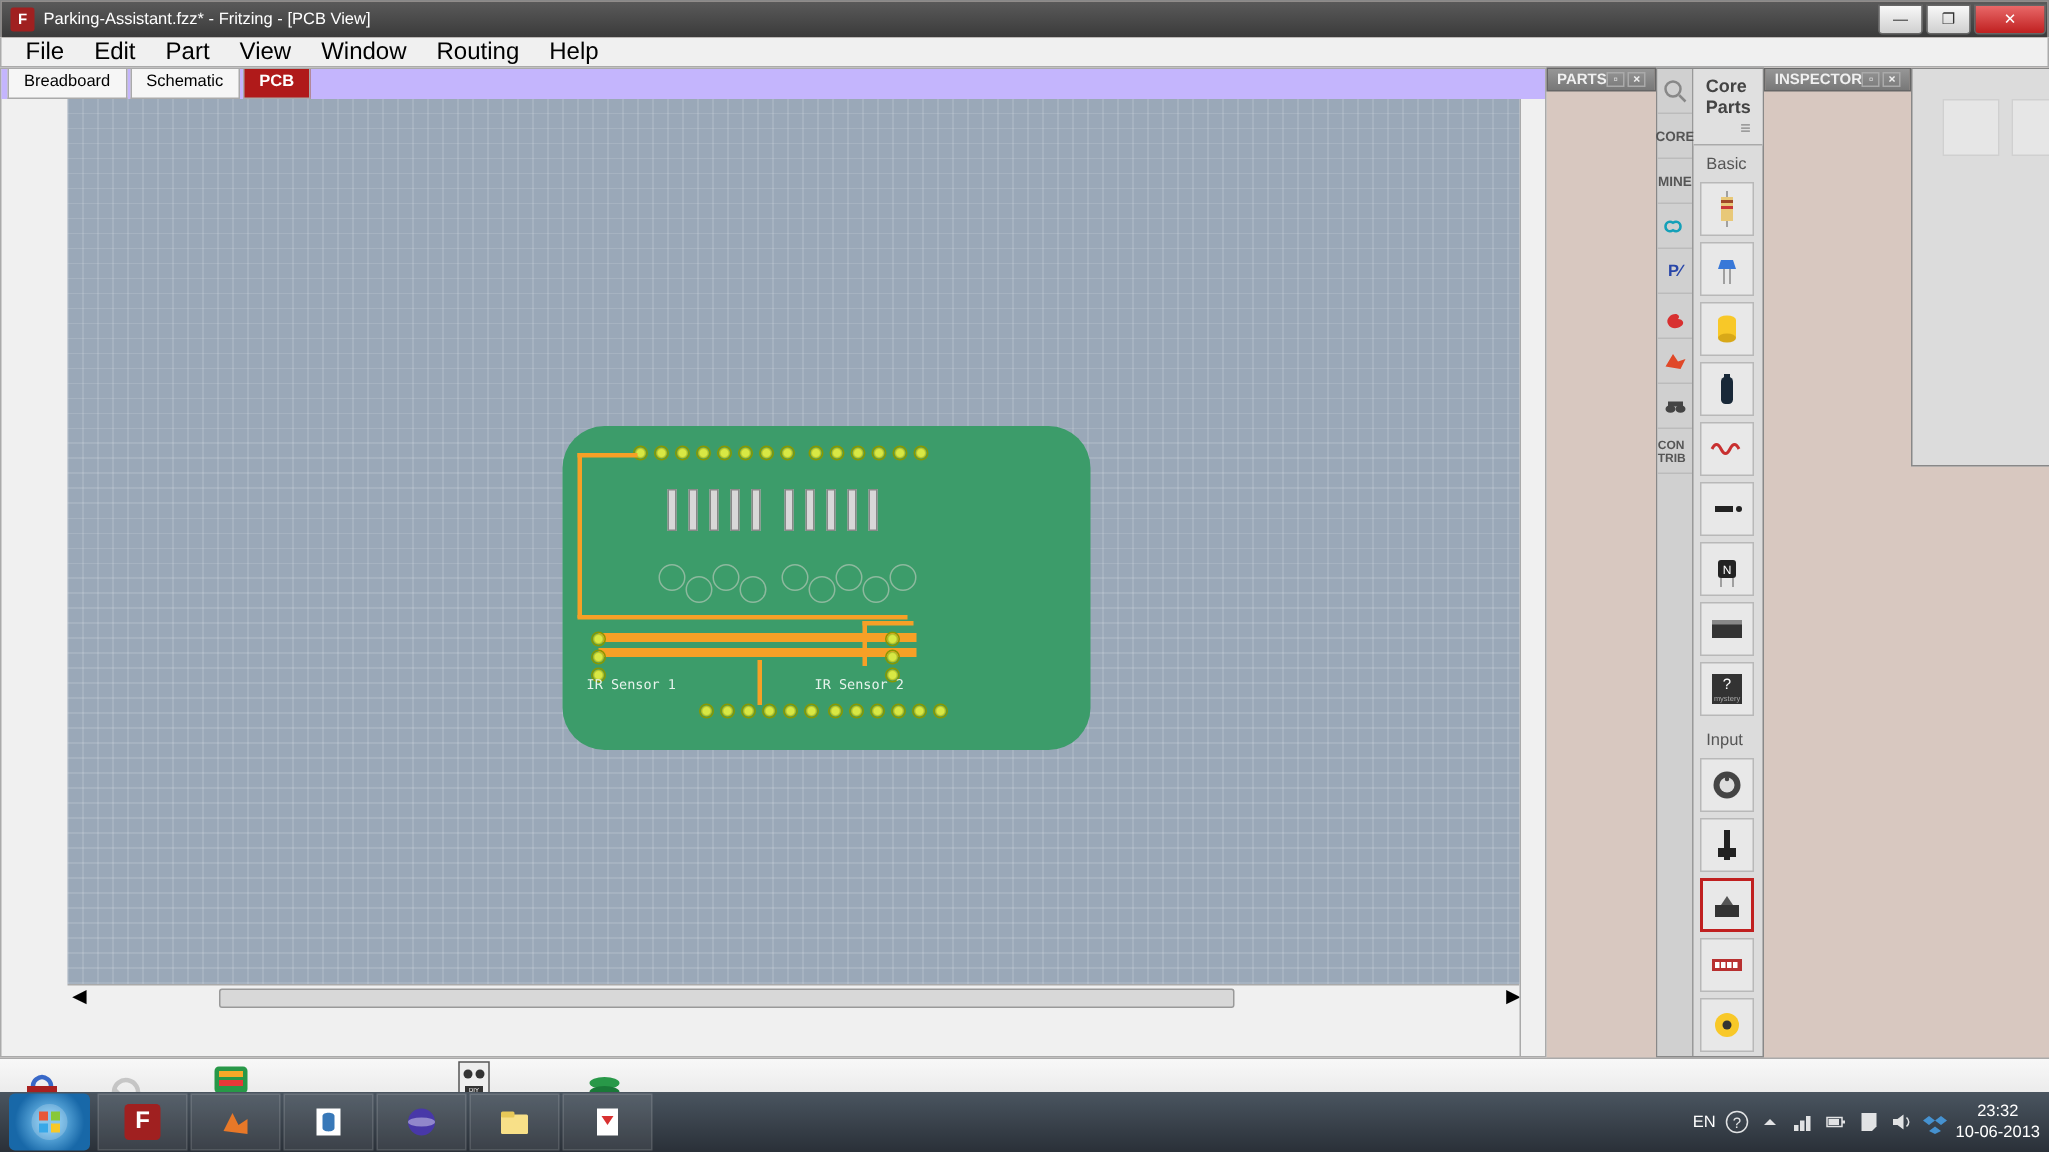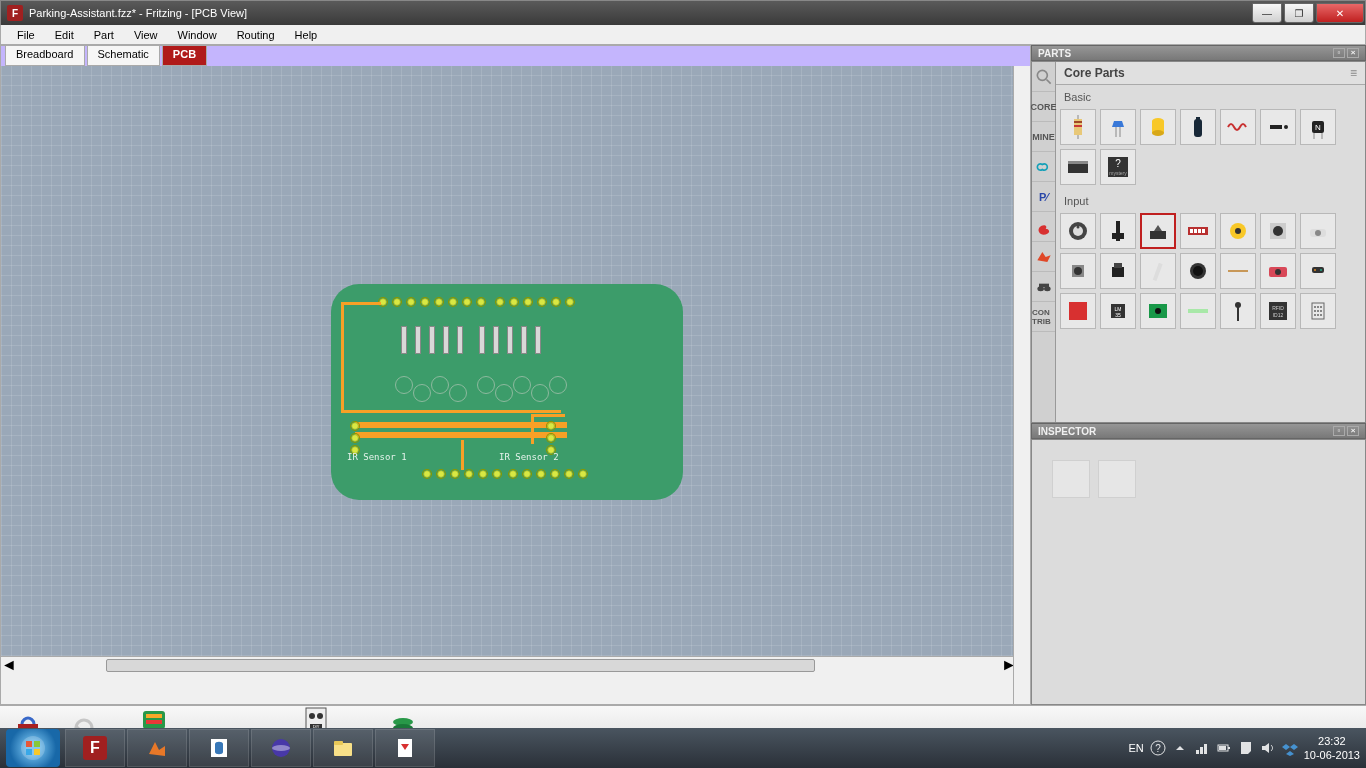--- a/index.html
+++ b/index.html
@@ -6,21 +6,21 @@
 body { width: 1366px; height: 768px; overflow: hidden; background: #d8c8c0; position: relative; }
 
 
 .titlebar { height: 25px; background: linear-gradient(to bottom, #5a5a5a, #3a3a3a); display: flex; align-items: center; padding-left: 6px; color: #fff; font-size: 11px; border: 1px solid #888; border-bottom: none; }
 .titlebar .app-icon { width: 16px; height: 16px; background: #a02020; border-radius: 2px; margin-right: 6px; display: flex; align-items: center; justify-content: center; color: #fff; font-weight: bold; font-size: 10px; }
 .titlebar .win-controls { margin-left: auto; display: flex; }
 .titlebar .win-btn { width: 30px; height: 20px; display: flex; align-items: center; justify-content: center; margin: 0 1px; background: linear-gradient(to bottom, #f8f8f8, #d0d0d0); border: 1px solid #666; border-radius: 0 0 3px 3px; font-size: 10px; color: #333; }
 .titlebar .win-btn.close { background: linear-gradient(to bottom, #e86868, #c02020); color: #fff; width: 48px; }
 
 
-.menubar { height: 20px; background: #f0f0f0; display: flex; align-items: center; padding: 0 6px; font-size: 11px; border: 1px solid #aaa; border-top: none; }
+.menubar { height: 20px; background: #f0f0f0; display: flex; align-items: center; padding: 0 6px; font-size: 16px; border: 1px solid #aaa; border-top: none; }
 .menubar .menu-item { padding: 2px 10px; cursor: pointer; }
 
 
 .main-container { display: flex; height: 660px; }
 
 
 .left-area { flex: 1; display: flex; flex-direction: column; background: #f0f0f0; border: 1px solid #aaa; }
 .view-tabs { height: 20px; display: flex; background: #c4b5fd; padding-left: 4px; }
 .view-tab { padding: 2px 10px; font-size: 11px; background: #f6f6f6; border: 1px solid #aaa; border-top: none; margin-right: 2px; cursor: pointer; }
 .view-tab.active { background: #b01a1a; color: #fff; font-weight: bold; }
@@ -34,21 +34,21 @@
 
 .pcb { position: absolute; left: 330px; top: 218px; width: 352px; height: 216px; background: #3c9c6a; border-radius: 28px; }
 .pcb-label { position: absolute; font-size: 9px; color: #e6f3ec; font-family: monospace; }
 .trace { position: absolute; background: #f7a026; }
 .pad-row { position: absolute; display: flex; gap: 6px; }
 .pad { width: 8px; height: 8px; border-radius: 50%; background: radial-gradient(circle, #d8e844 40%, #a8b826 60%, transparent 70%); box-shadow: 0 0 0 1px #889800; }
 .resistor { position: absolute; width: 6px; height: 28px; background: #d8d8d8; border: 1px solid #888; }
 .led-circle { position: absolute; width: 18px; height: 18px; border: 1px solid #8db99e; border-radius: 50%; }
 
 
-.right-area { width: 335px; display: flex; flex-direction: column; }
+.right-area { width: 335px; display: flex; flex-direction: row; }
 .panel-header { height: 16px; background: linear-gradient(to bottom, #969696, #787878); color: #f0f0f0; font-size: 10px; font-weight: bold; padding: 0 6px; display: flex; align-items: center; border: 1px solid #666; }
 .panel-header .panel-ctrls { margin-left: auto; display: flex; gap: 2px; }
 .panel-header .panel-ctrls span { width: 12px; height: 10px; border: 1px solid #aaa; font-size: 8px; text-align: center; line-height: 8px; }
 
 .parts-panel { flex: 1; display: flex; background: #dcdcdc; border: 1px solid #888; }
 .parts-bintabs { width: 24px; background: #d0d0d0; display: flex; flex-direction: column; border-right: 1px solid #999; }
 .bin-tab { height: 30px; display: flex; align-items: center; justify-content: center; font-size: 9px; font-weight: bold; color: #555; border-bottom: 1px solid #bbb; cursor: pointer; }
 .bin-tab svg { width: 20px; height: 20px; }
 
 .parts-content { flex: 1; display: flex; flex-direction: column; }
@@ -108,21 +108,21 @@
 
 <div class="main-container">
 
   <div class="left-area">
     <div class="view-tabs">
       <div class="view-tab">Breadboard</div>
       <div class="view-tab">Schematic</div>
       <div class="view-tab active">PCB</div>
     </div>
     <div class="canvas-wrap" style="display:flex;">
-      <div style="flex:1; display:flex; flex-direction:column;">
+      <div style="flex:1; display:flex; flex-direction:column;margin-left:44px;">
       <div class="canvas">
         <div class="pcb">
 
           <div class="pad-row" style="left:48px; top:14px;">
             <div class="pad"></div>
                 <div class="pad"></div>
                 <div class="pad"></div>
                 <div class="pad"></div>
                 <div class="pad"></div>
                 <div class="pad"></div>

